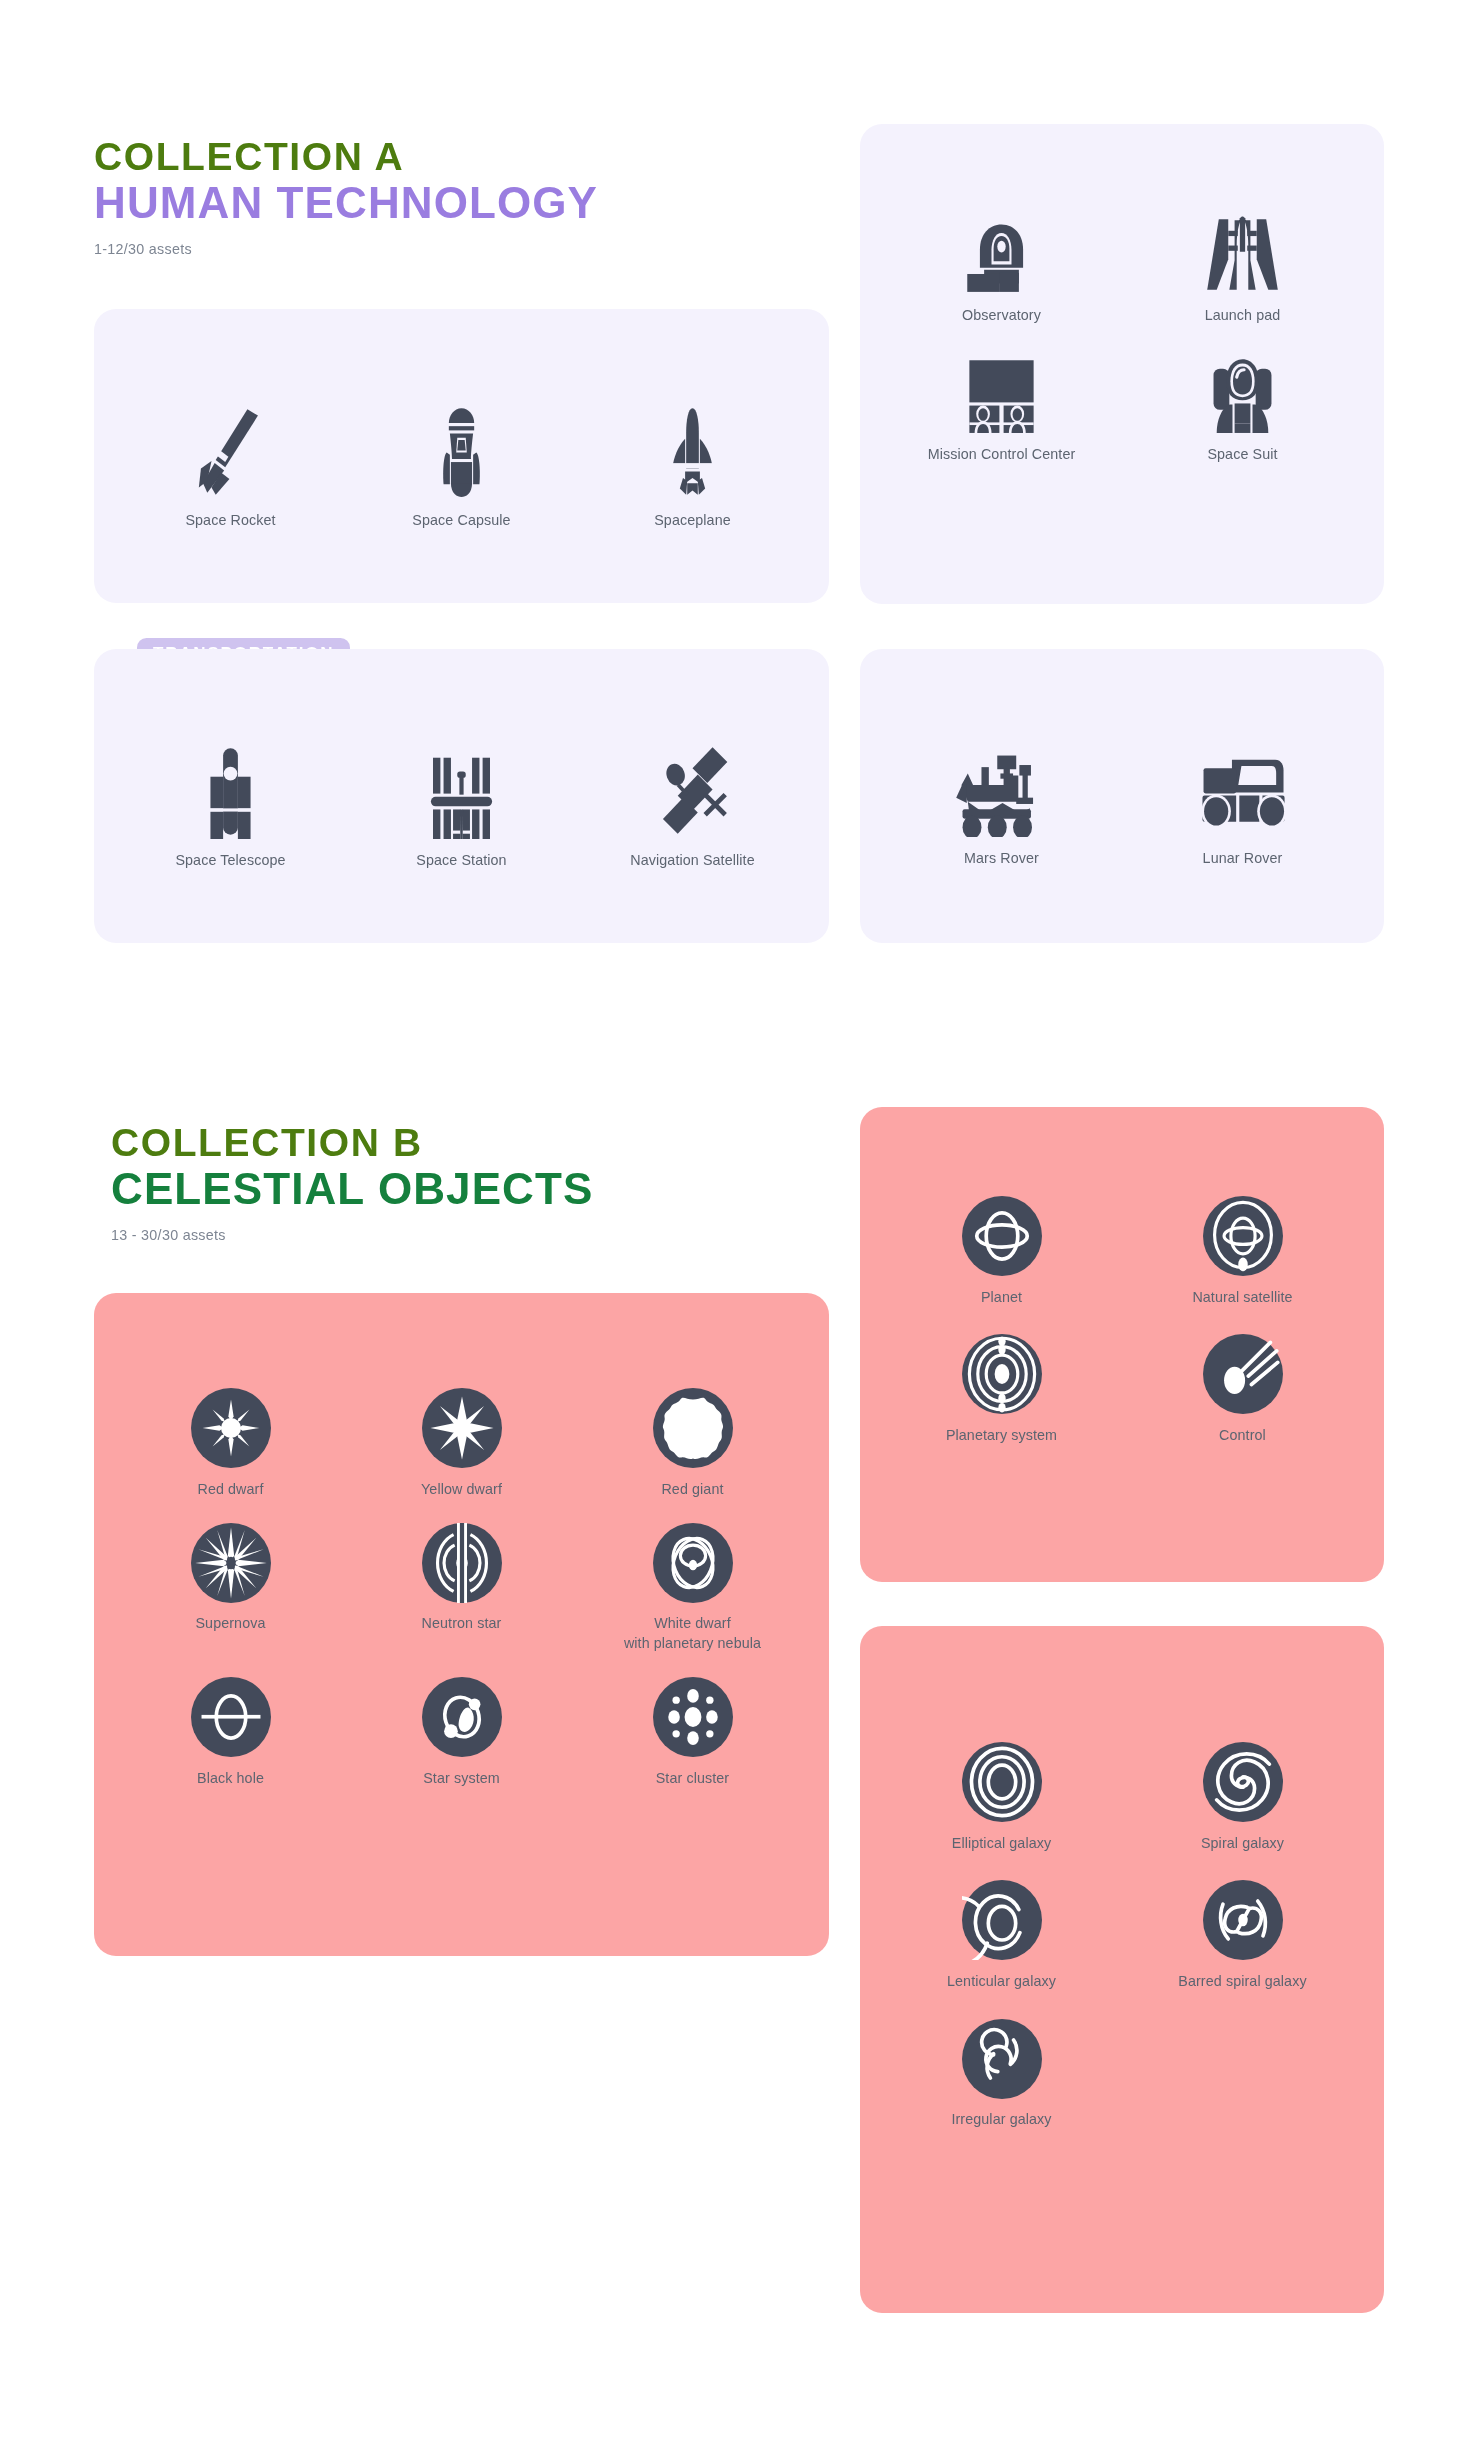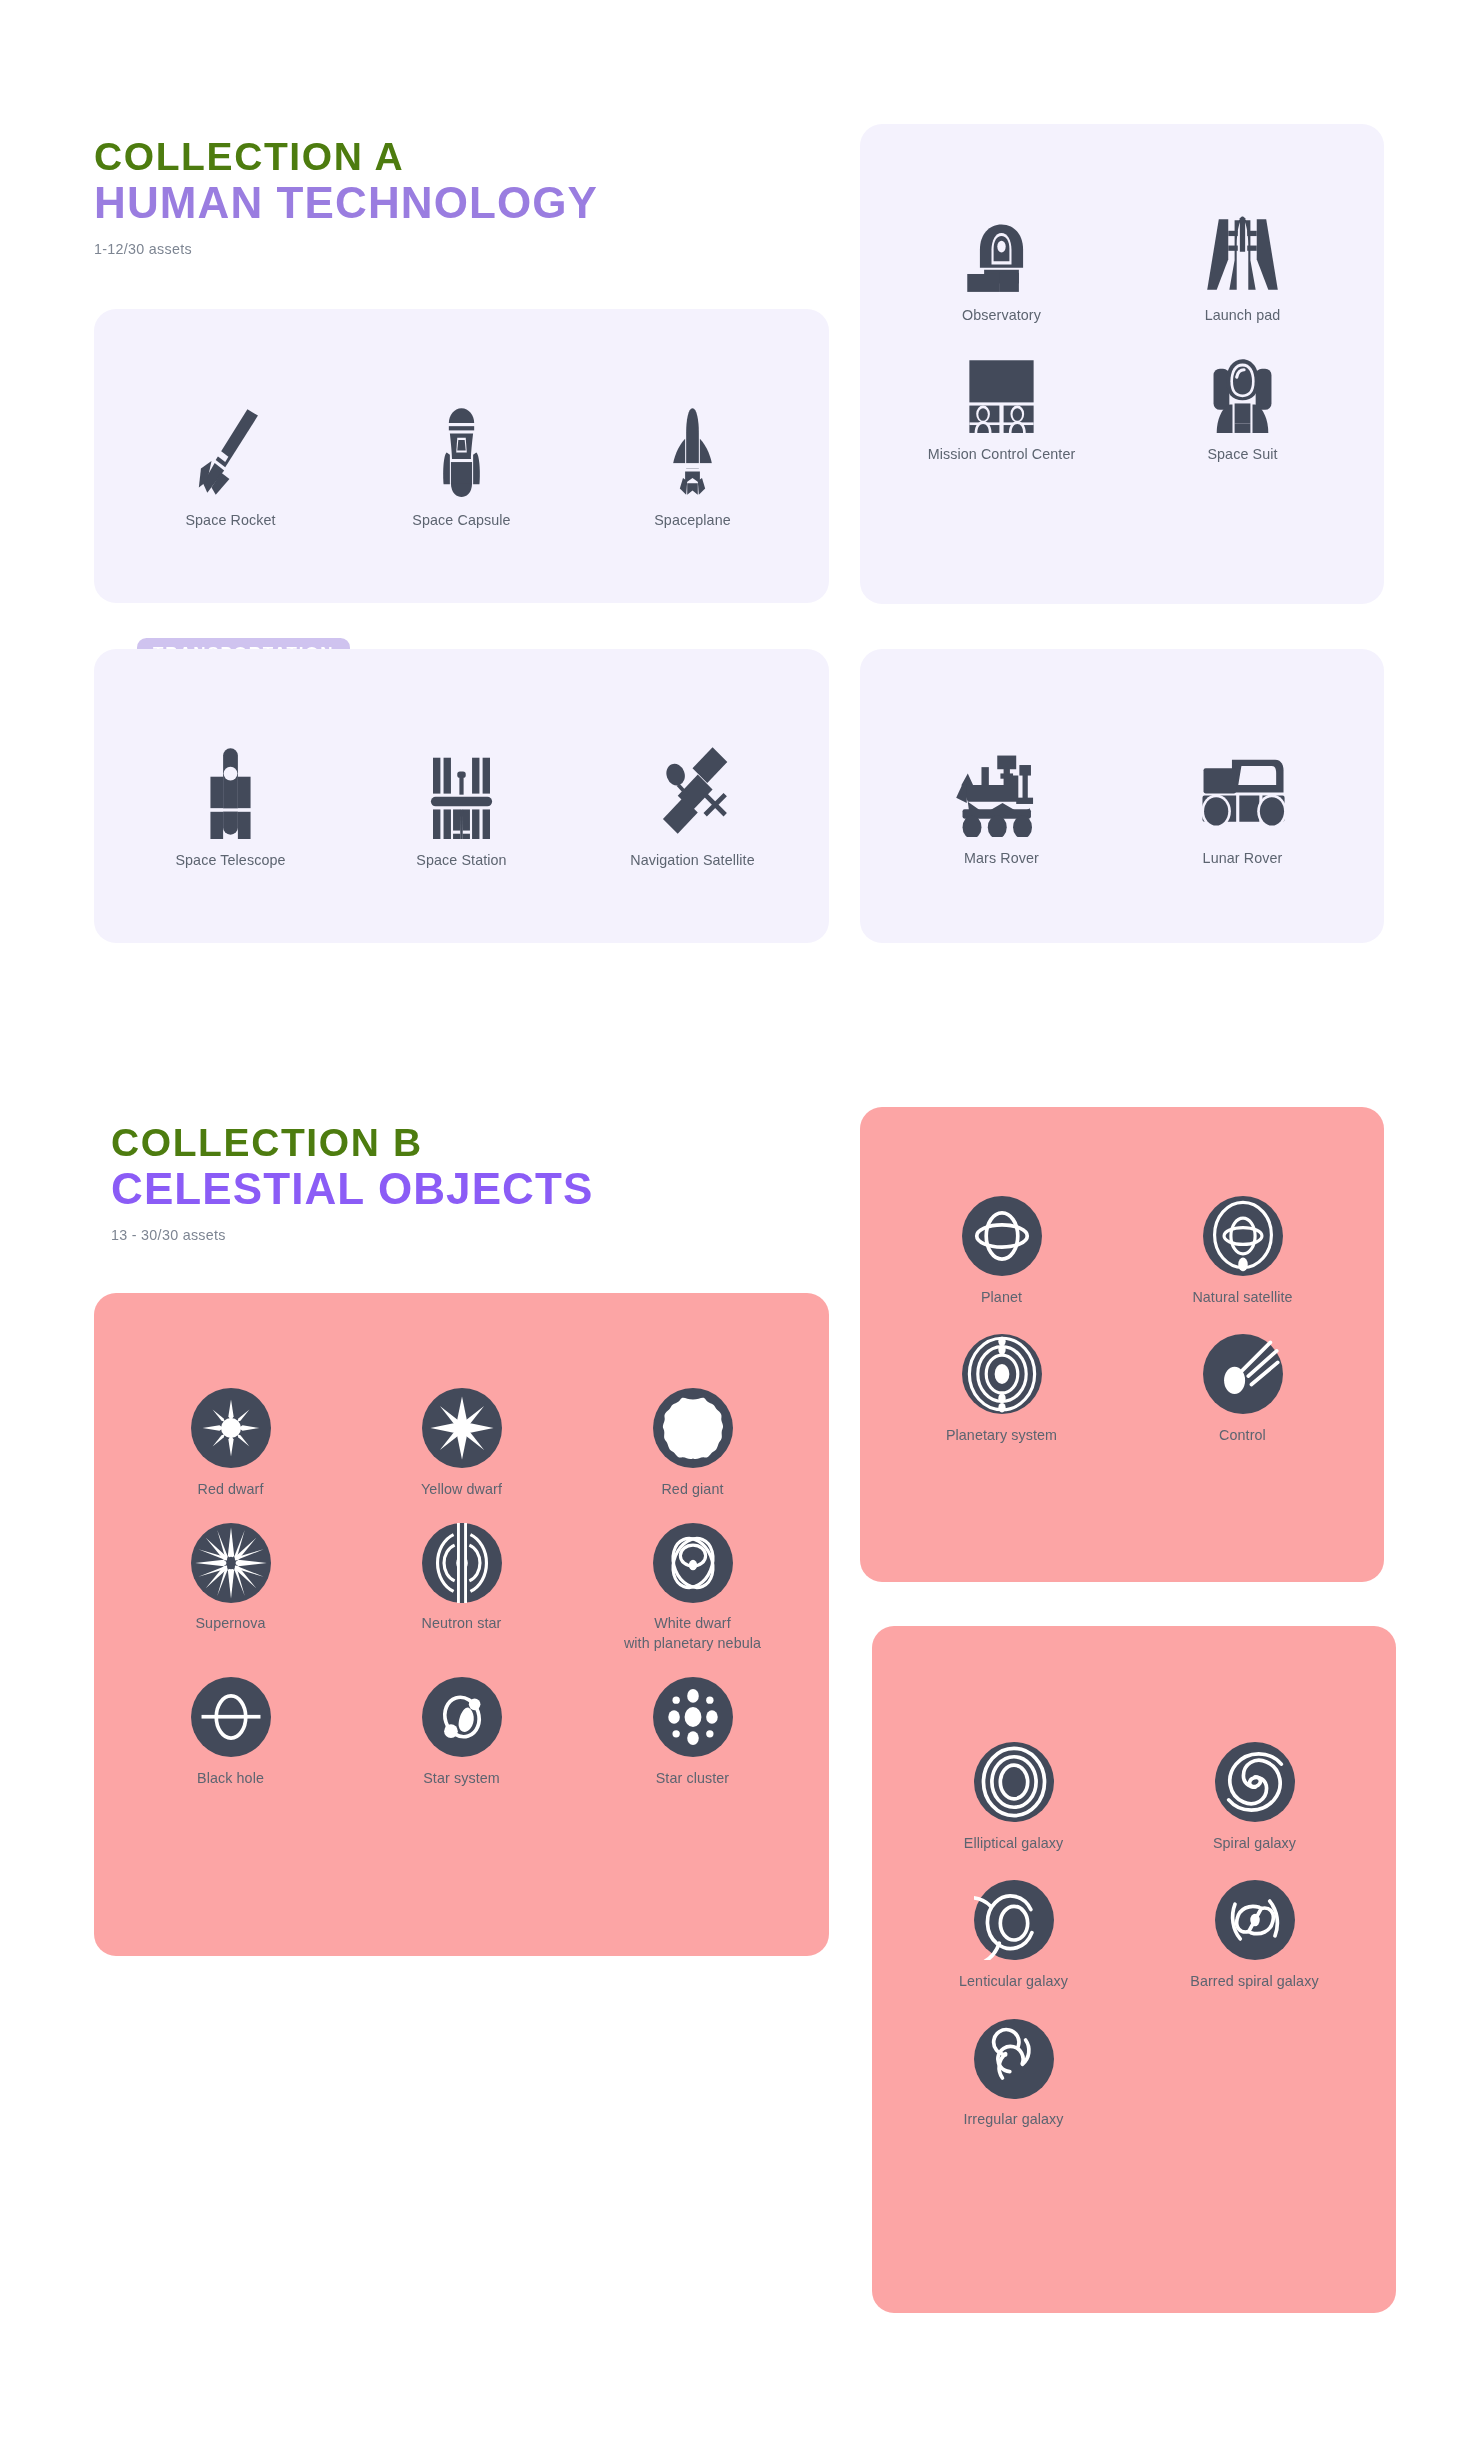--- a/index.html
+++ b/index.html
@@ -19,21 +19,21 @@
   }
   .coll-line2 {
     font-size: 44px; letter-spacing: 1.1px; font-weight: 700;
     line-height: 1.12; white-space: nowrap;
   }
   .coll-count {
     font-size: 14.3px; color: #7d8592; letter-spacing: 0.3px;
     margin-top: 13.7px; white-space: nowrap;
   }
   .purple-txt { color: #9a7de0; }
-  .green-txt  { color: #8b5cf6; }
+  .green-txt  { color: #15803d; }
 
   
   .card { position: absolute; border-radius: 22px; }
   .card.purple { background: #f4f2fd; }
   .card.green  { background: #fca5a5; }
 
   
   .pill-wrap { position: absolute; }
   .pill {
     display: inline-block;
@@ -566,21 +566,21 @@
               <line x1="86" y1="80" x2="140" y2="32"></line>
               <line x1="92" y1="96" x2="142" y2="54"></line>
             </g>
           </svg>
         </div>
         <div class="cell-label">Control</div>
       </div>
     </div>
   </div>
 
-  <div class="card green" style="left:860px; top:1626px; width:524px; height:687px;margin-left:12px;">
+  <div class="card green" style="left:860px; top:1626px; width:524px; height:687px;">
 
     <div class="grid" style="left:21px; top:116px; width:482px; grid-template-columns:repeat(2,1fr); row-gap:27.5px;">
 
       <div class="cell">
         <div class="icon-box">
           <svg width="80" height="80" viewBox="0 0 152 152">
             <circle cx="76" cy="76" r="76" fill="#434a5a"></circle>
             <g fill="none" stroke="#ffffff" stroke-width="7">
               <ellipse cx="76" cy="76" rx="58" ry="64"></ellipse>
               <ellipse cx="76" cy="76" rx="42" ry="48"></ellipse>

